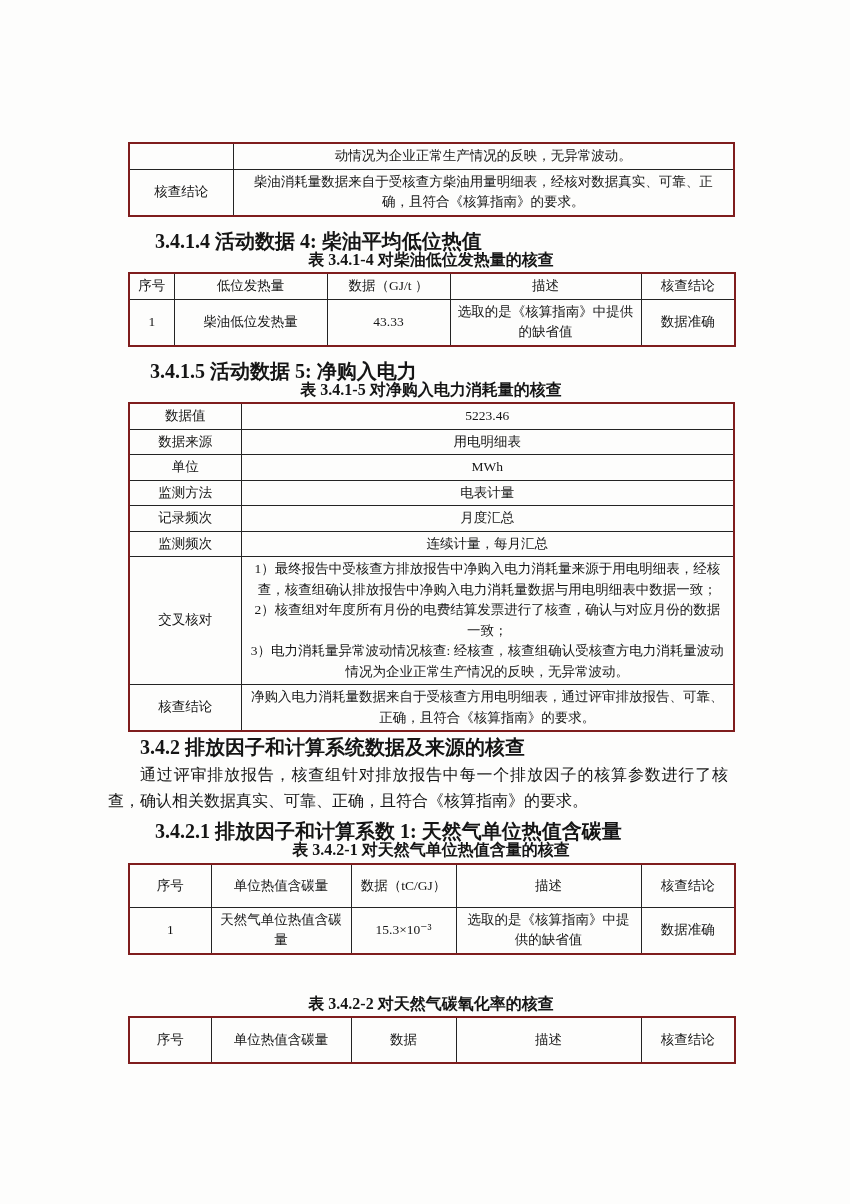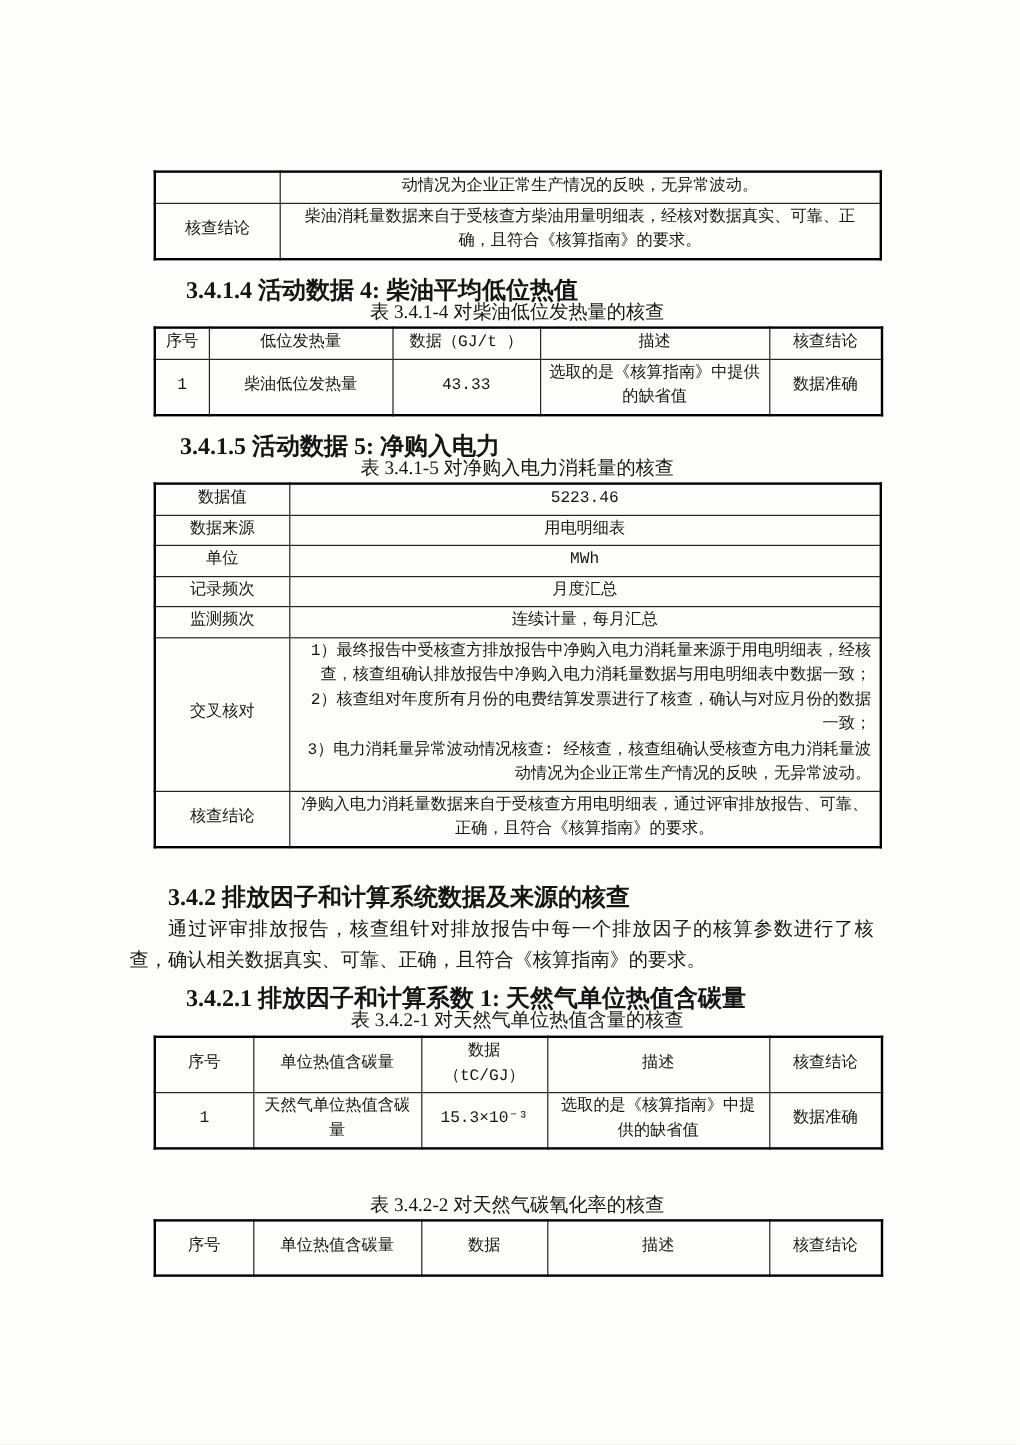--- a/index.html
+++ b/index.html
@@ -3,33 +3,33 @@
 <meta charset="utf-8">
 <style>
   html,body{margin:0;padding:0;background:#e8e8e8;}
   .page{
     position:relative;width:850px;height:1204px;margin:0 auto;
     background:#fdfdfc;color:#151515;
     font-family:"Liberation Serif","DejaVu Serif",serif;
     overflow:hidden;
   }
   .abs{position:absolute;}
-  table.doc-table{border-collapse:collapse;table-layout:fixed;border:2px solid #000000;font-family:Liberation Mono, monospace;}
+  table.doc-table{border-collapse:collapse;table-layout:fixed;border:2px solid #7f1d1d;}
   table.doc-table td{
     border:1px solid #242424;
     font-size:13.5px;line-height:20.5px;
     text-align:center;vertical-align:middle;
     padding:2px 7px;overflow:hidden;
   }
   td.cell-left{text-align:left;}
   .heading{font-size:20px;font-weight:bold;white-space:nowrap;}
-  .caption{font-size:16px;font-weight:normal;text-align:center;}
+  .caption{font-size:16px;font-weight:bold;text-align:center;}
   .para{font-size:16px;line-height:26px;text-indent:2em;text-align:justify;}
   .footer{font-family:"Liberation Sans","DejaVu Sans",sans-serif;font-size:14px;font-weight:bold;text-align:center;}
-  .cross-item{margin:0;text-align:right;}
+  .cross-item{margin:0;}
 </style>
 </head>
 <body>
 
 <div class="page">
 
   <table class="doc-table abs" style="left:128px;top:142px;width:607px">
     <colgroup>
         <col style="width:104px">
         <col>
@@ -88,20 +88,24 @@
       <td>数据值</td>
       <td>5223.46</td>
     </tr>
     <tr style="height:21px">
       <td>数据来源</td>
       <td>用电明细表</td>
     </tr>
     <tr style="height:21px">
       <td>单位</td>
       <td>MWh</td>
+    </tr>
+    <tr style="height:21px">
+      <td>监测方法</td>
+      <td>电表计量</td>
     </tr>
     <tr style="height:21px">
       <td>记录频次</td>
       <td>月度汇总</td>
     </tr>
     <tr style="height:21px">
       <td>监测频次</td>
       <td>连续计量，每月汇总</td>
     </tr>
     <tr style="height:123px">

